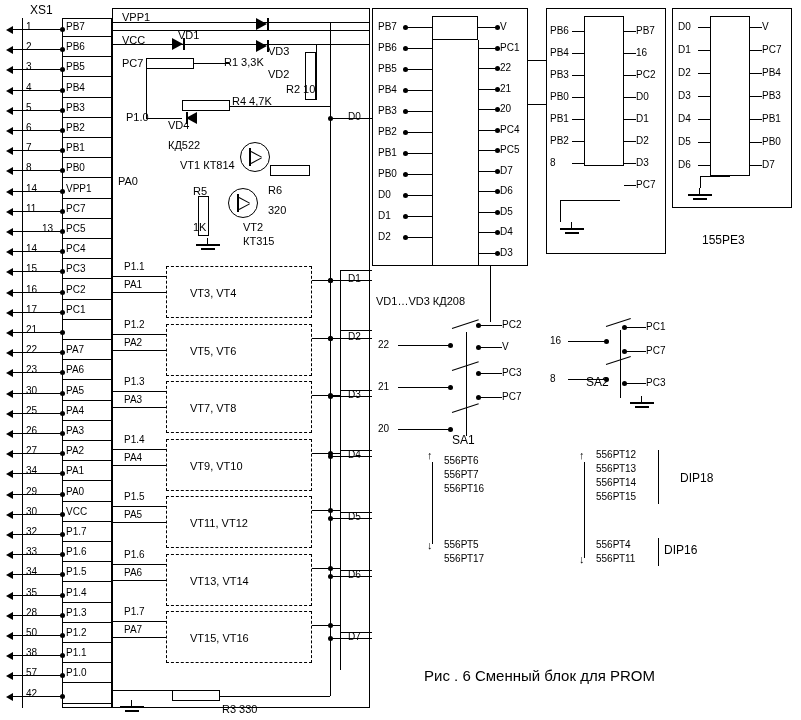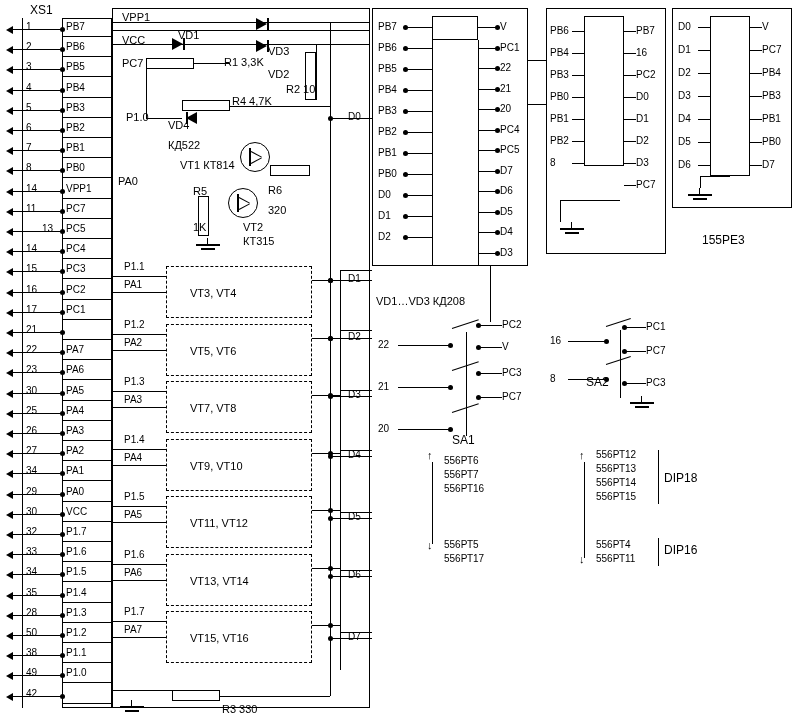--- a/index.html
+++ b/index.html
@@ -219,21 +219,21 @@
       <div class="dot" style="left:60px;top:633px;"></div>
       <div class="ln h" style="left:62px;top:642px;width:50px;"></div>
       <div class="arrL" style="left:6px;top:652px;"></div>
       <div class="ln h" style="left:13px;top:655px;width:49px;"></div>
       <div class="t t10" style="left:26px;top:648px;">38</div>
       <div class="t t10" style="left:66px;top:648px;">P1.1</div>
       <div class="dot" style="left:60px;top:653px;"></div>
       <div class="ln h" style="left:62px;top:662px;width:50px;"></div>
       <div class="arrL" style="left:6px;top:672px;"></div>
       <div class="ln h" style="left:13px;top:675px;width:49px;"></div>
-      <div class="t t10" style="left:26px;top:668px;">49</div>
+      <div class="t t10" style="left:26px;top:668px;">57</div>
       <div class="t t10" style="left:66px;top:668px;">P1.0</div>
       <div class="dot" style="left:60px;top:673px;"></div>
       <div class="ln h" style="left:62px;top:682px;width:50px;"></div>
       <div class="arrL" style="left:6px;top:693px;"></div>
       <div class="ln h" style="left:13px;top:696px;width:49px;"></div>
       <div class="t t10" style="left:26px;top:689px;">42</div>
       <div class="dot" style="left:60px;top:694px;"></div>
       <div class="ln h" style="left:62px;top:703px;width:50px;"></div>
     </div>
 
@@ -577,25 +577,26 @@
       <div class="ln v" style="left:584px;top:462px;height:96px;"></div>
       <div class="t" style="left:579px;top:450px;">↑</div>
       <div class="t" style="left:579px;top:554px;">↓</div>
       <div class="t t10" style="left:596px;top:450px;">556РТ12</div>
       <div class="t t10" style="left:596px;top:464px;">556РТ13</div>
       <div class="t t10" style="left:596px;top:478px;">556РТ14</div>
       <div class="t t10" style="left:596px;top:492px;">556РТ15</div>
       <div class="t t10" style="left:596px;top:540px;">556РТ4</div>
       <div class="t t10" style="left:596px;top:554px;">556РТ11</div>
       <div class="ln v" style="left:658px;top:450px;height:54px;"></div>
-      <div class="t t12" style="left:664px;top:472px;">DIP18</div>
+      <div class="t t12" style="left:680px;top:472px;">DIP18</div>
       <div class="ln v" style="left:658px;top:538px;height:28px;"></div>
       <div class="t t12" style="left:664px;top:544px;">DIP16</div>
     </div>
 
+  <div class="t cap" style="left:424px;top:668px;">Рис . 6  Сменный блок для PROM</div>
 
 <div class="gnd" style="left:196px;top:238px;width:24px;height:14px;position:absolute;">
       <i style="left:11px;top:0;width:1px;height:6px;"></i>
       <i style="left:0;top:6px;width:24px;height:2px;"></i>
       <i style="left:5px;top:10px;width:14px;height:2px;"></i>
     </div>
     <div class="gnd" style="left:120px;top:700px;width:24px;height:14px;position:absolute;">
       <i style="left:11px;top:0;width:1px;height:6px;"></i>
       <i style="left:0;top:6px;width:24px;height:2px;"></i>
       <i style="left:5px;top:10px;width:14px;height:2px;"></i>

